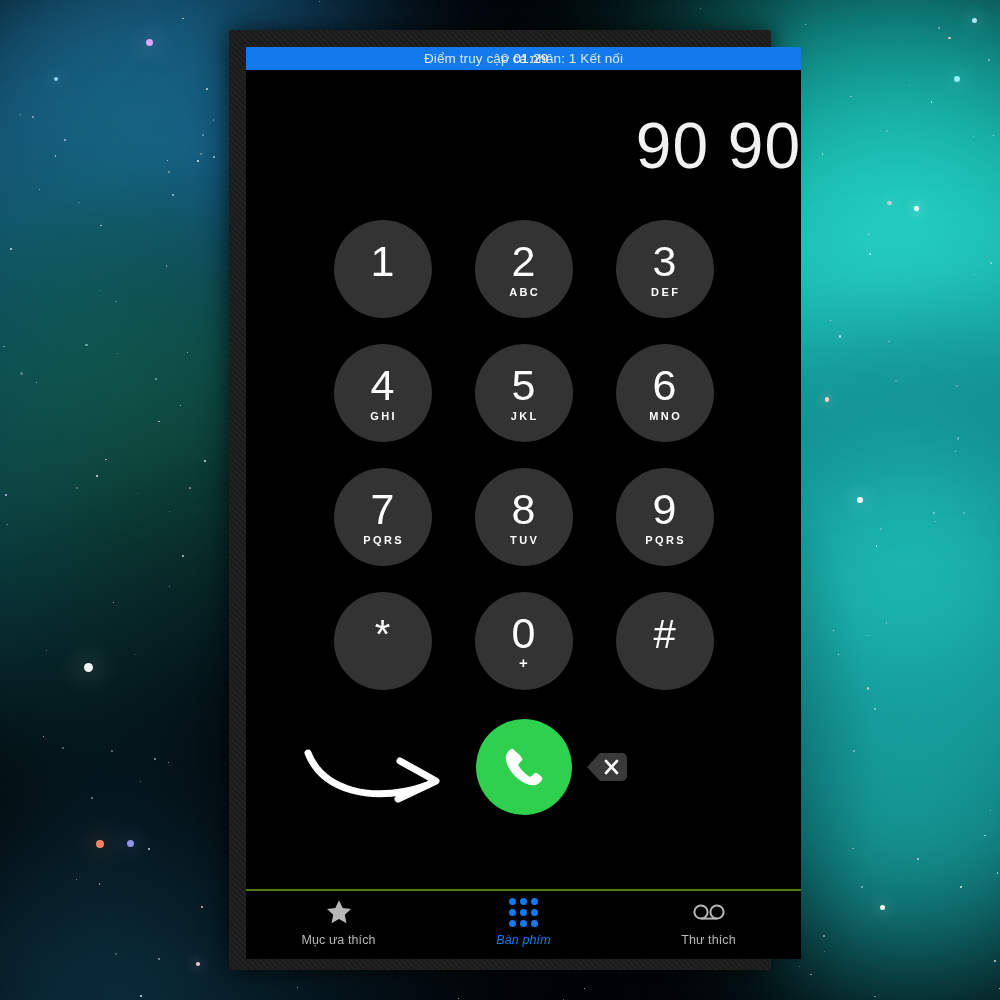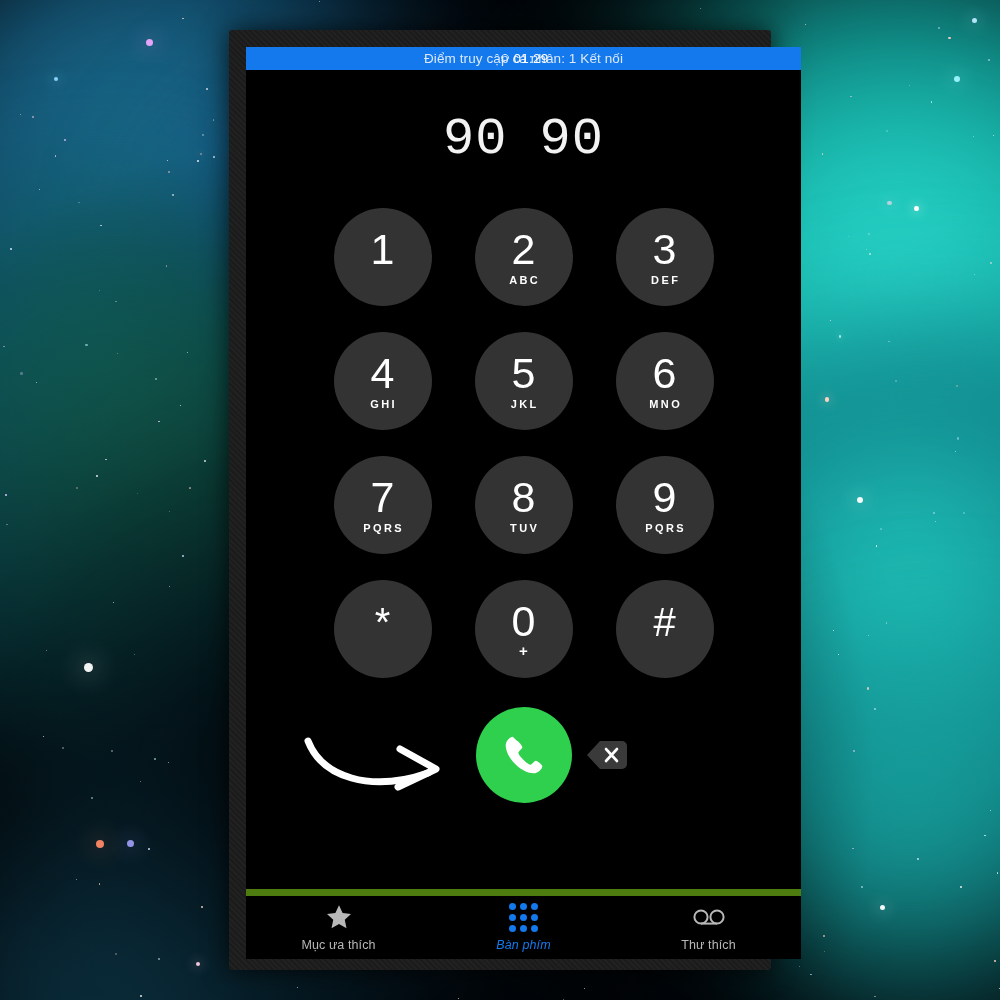--- a/index.html
+++ b/index.html
@@ -67,22 +67,22 @@
     display:flex; align-items:center; justify-content:center; gap:3px;
   }
   #status-clock {
     font-size:13.5px; font-weight:normal; color:#ffffff; letter-spacing:0.2px;
   }
   #loc-icon { width:12px; height:12px; opacity:.95; }
 
   
   #number-area { flex:none; padding-top:44px; text-align:center; }
   #dialed-number {
-    font-size:52px; color:#f2f2f2; font-weight:300; letter-spacing:1px;
-    line-height:1.0; font-family:Liberation Mono, monospace;
+    font-size:64px; color:#f2f2f2; font-weight:300; letter-spacing:1px;
+    line-height:1.0; font-family:Liberation Sans, sans-serif;text-align:right;
   }
   #add-number {
     margin-top:17px; font-size:22px; color:#1a6ee0; font-weight:400;
   }
 
   
   #keypad {
     flex:none; margin-top:42px;
     display:grid; grid-template-columns:repeat(3, 98px);
     justify-content:center; column-gap:43px; row-gap:26px;
@@ -120,21 +120,21 @@
   }
   #annotation-arrow {
     position:absolute; left:58px; top:8px; width:220px; height:90px;
     pointer-events:none;
   }
 
   
   #tabbar {
     margin-top:auto; flex:none; height:70px; background:#000;
     display:flex; align-items:flex-start; padding-top:6px;
-    border-top:7px solid #4d7c0f;
+    border-top:2px solid #4d7c0f;
   }
   .tab {
     flex:1; display:flex; flex-direction:column; align-items:center; gap:6px;
   }
   .tab .tico { height:30px; display:flex; align-items:center; justify-content:center; }
   .tab .tlabel { font-size:12.5px; color:#b8b8b8; letter-spacing:0.1px; }
   .tab.active .tlabel { color:#1379ed;font-style:italic; }
   .dotgrid { display:grid; grid-template-columns:repeat(3,7px); gap:4px; }
   .dotgrid i { width:7px; height:7px; border-radius:50%; background:#1379ed; display:block; }
 </style>

